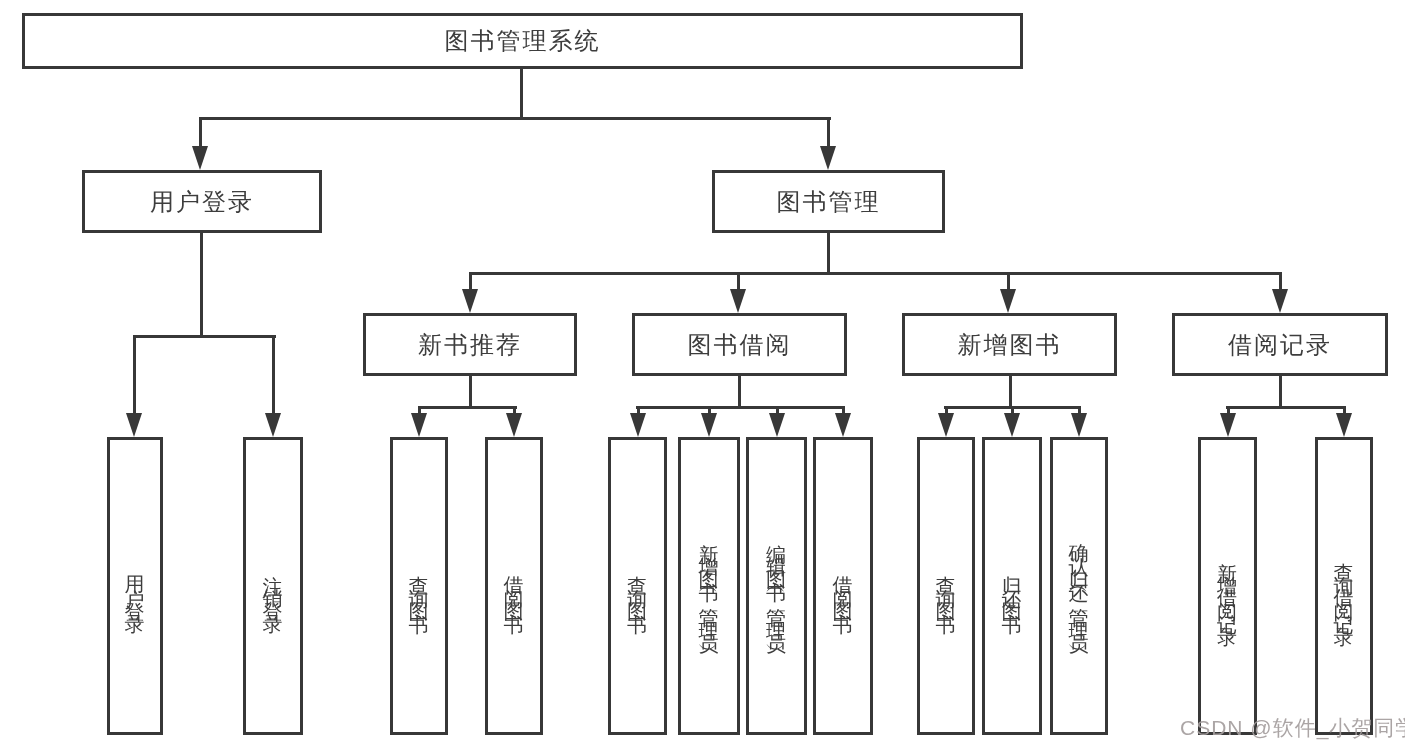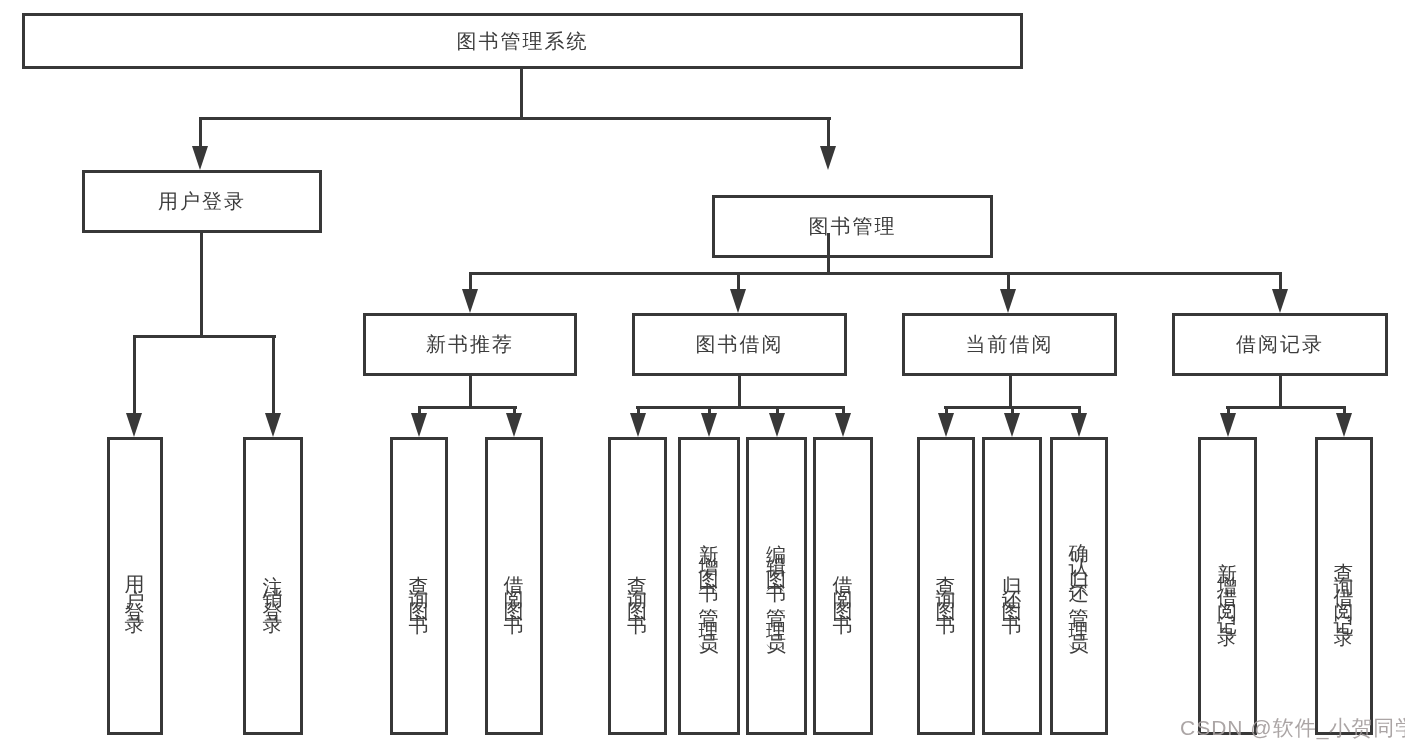--- a/index.html
+++ b/index.html
@@ -3,21 +3,21 @@
 <meta charset="utf-8">
 <style>
   html,body{margin:0;padding:0;background:#ffffff;}
   .canvas{
     position:relative;width:1405px;height:747px;background:#ffffff;overflow:hidden;
     font-family:"Liberation Sans","DejaVu Sans",sans-serif;
   }
   .node{
     position:absolute;box-sizing:border-box;border:3px solid #383838;background:#ffffff;
     display:flex;align-items:center;justify-content:center;
-    color:#3d3d3d;font-size:20px;letter-spacing:2px;white-space:nowrap;
+    color:#3d3d3d;font-size:24px;letter-spacing:2px;white-space:nowrap;
   }
   .vnode{
     position:absolute;box-sizing:border-box;border:3px solid #383838;background:#ffffff;
     display:flex;align-items:center;justify-content:center;color:#3d3d3d;
   }
   .vtext{
     writing-mode:vertical-rl;text-orientation:mixed;
     font-size:20px;letter-spacing:13px;line-height:1;color:#3d3d3d;
   }
   .hline{position:absolute;height:3px;background:#383838;}
@@ -39,34 +39,34 @@
 <div class="canvas">
 
   <div class="node" style="left:22px;top:13px;width:1001px;height:56px;">
     <span>图书管理系统</span>
   </div>
 
   <div class="node" style="left:82px;top:170px;width:240px;height:63px;">
     <span>用户登录</span>
   </div>
 
-  <div class="node" style="left:712px;top:170px;width:281px;height:63px;margin-top:25px;">
+  <div class="node" style="left:712px;top:170px;width:233px;height:63px;">
     <span>图书管理</span>
   </div>
 
   <div class="node" style="left:632px;top:313px;width:215px;height:63px;">
     <span>图书借阅</span>
   </div>
 
   <div class="node" style="left:363px;top:313px;width:214px;height:63px;">
     <span>新书推荐</span>
   </div>
 
   <div class="node" style="left:902px;top:313px;width:215px;height:63px;">
-    <span>当前借阅</span>
+    <span>新增图书</span>
   </div>
 
   <div class="node" style="left:1172px;top:313px;width:216px;height:63px;">
     <span>借阅记录</span>
   </div>
 
   <div class="vnode" style="left:107px;top:437px;width:56px;height:298px;">
     <span class="vtext">用户登录</span>
   </div>
   <div class="vnode" style="left:243px;top:437px;width:60px;height:298px;">

